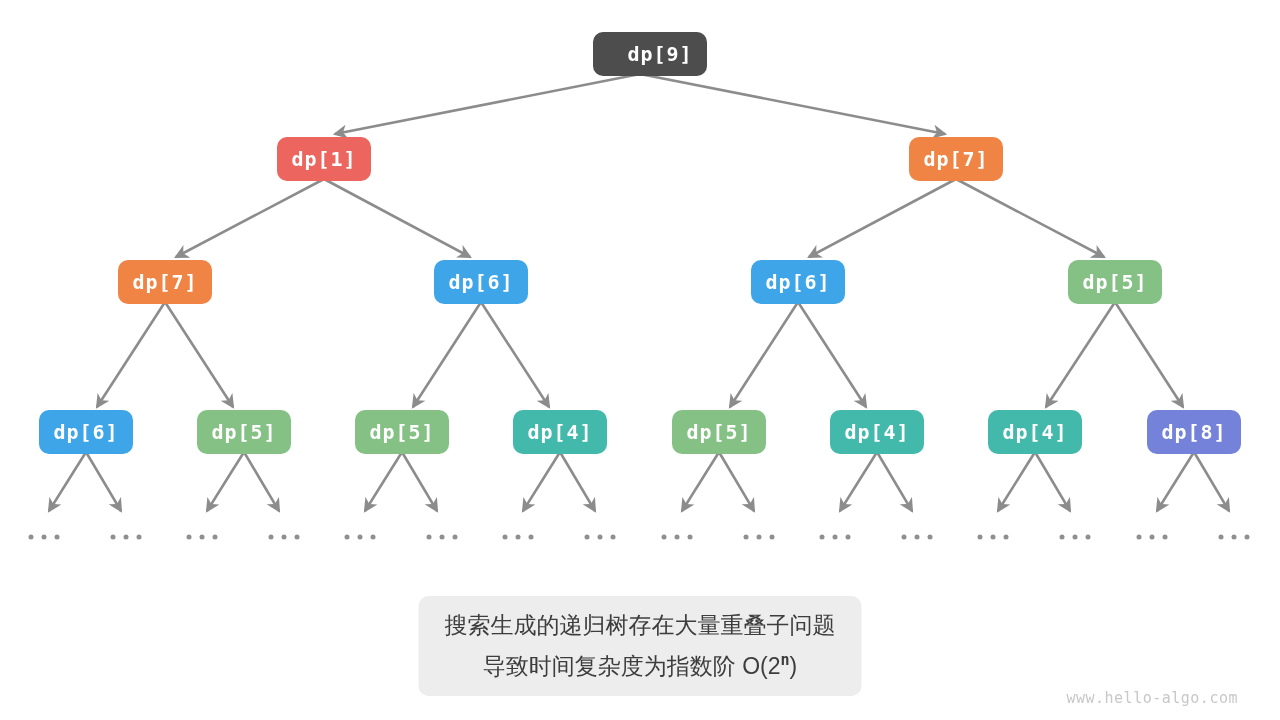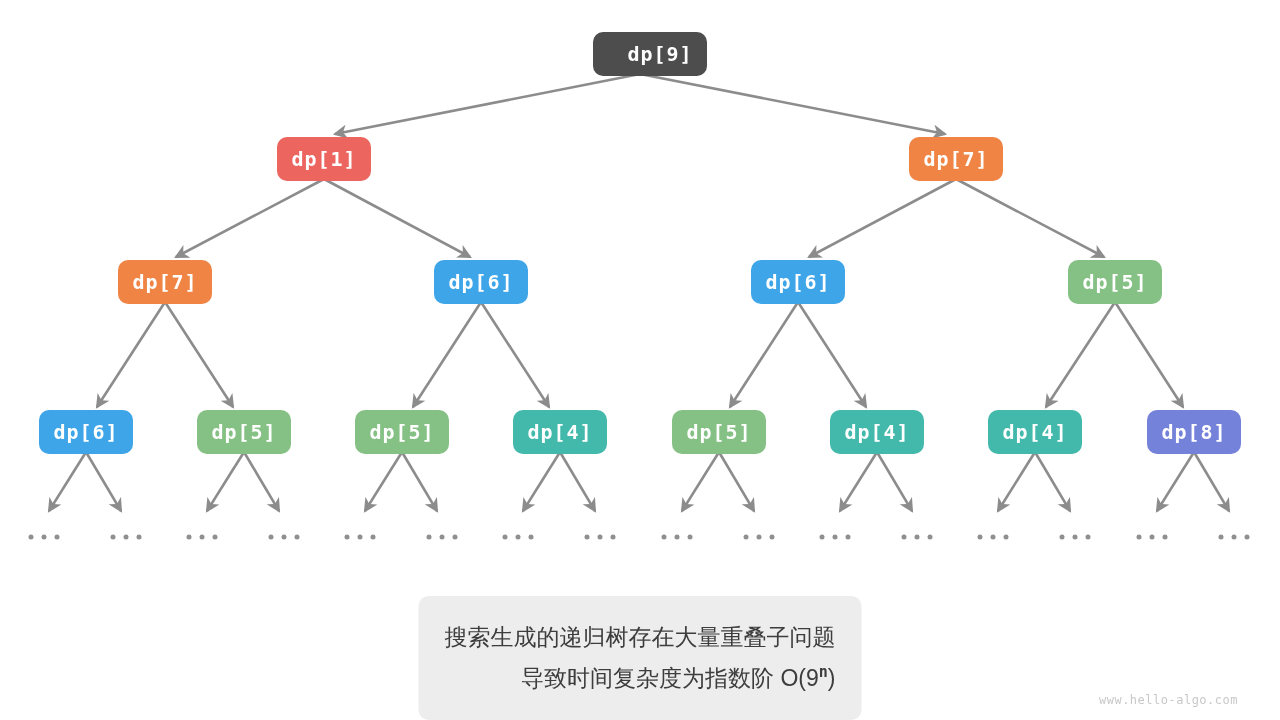--- a/index.html
+++ b/index.html
@@ -7,26 +7,26 @@
   .stage{position:relative;width:1280px;height:720px;background:#ffffff;
          font-family:"Liberation Sans",sans-serif;}
   svg.edge-layer{position:absolute;left:0;top:0;width:1280px;height:720px;z-index:1;}
   .node{position:absolute;width:94px;height:44px;border-radius:10px;color:#ffffff;
         display:flex;align-items:center;justify-content:center;z-index:2;
         font-family:"DejaVu Sans Mono",monospace;font-weight:bold;font-size:20px;
         letter-spacing:1px;}
   .leaf{position:absolute;display:flex;gap:8px;z-index:2;transform:translate(-50%,-50%);}
   .leaf .dot{width:5px;height:5px;border-radius:50%;}
   .caption{position:absolute;left:50%;top:596px;transform:translateX(-50%);
-           background:#ededed;border-radius:10px;padding:24px 26px;text-align:right;
+           background:#ededed;border-radius:10px;padding:12px 26px;text-align:center;
            color:#3d3d3d;font-size:23px;line-height:35px;white-space:nowrap;z-index:3;}
   .caption sup{font-weight:bold;font-size:15px;vertical-align:super;
                font-family:"DejaVu Sans Mono",monospace;}
   .watermark{position:absolute;right:42px;bottom:13px;color:#c8c8c8;
-             font-family:"DejaVu Sans Mono",monospace;font-size:12px;letter-spacing:0.5px;text-align:center;}
+             font-family:"DejaVu Sans Mono",monospace;font-size:15px;letter-spacing:0.5px;text-align:center;}
 </style>
 </head>
 <body>
 
 <div class="stage">
   <svg class="edge-layer" id="edge-svg">
     <defs>
       <marker id="arrowhead" viewBox="0 0 10 10" refX="8.5" refY="5" markerWidth="5.5" markerHeight="5.5" orient="auto">
         <path d="M0,0 L10,5 L0,10 L2.8,5 Z" id="arrowhead-path" fill="#8c8c8c"></path>
       </marker>
@@ -158,17 +158,17 @@
       </div>
       <div class="leaf" style="left: 1234px; top: 537px;">
         <span class="dot" style="background: rgb(143, 143, 143);"></span>
         <span class="dot" style="background: rgb(143, 143, 143);"></span>
         <span class="dot" style="background: rgb(143, 143, 143);"></span>
       </div>
     </div>
 
   <div class="caption">
     <div>搜索生成的递归树存在大量重叠子问题</div>
-    <div><span class="mono-wrap">导致时间复杂度为指数阶 O(9</span><sup>n</sup><span>)</span></div>
+    <div><span class="mono-wrap">导致时间复杂度为指数阶 O(2</span><sup>n</sup><span>)</span></div>
   </div>
 
   <div class="watermark">www.hello-algo.com</div>
 </div>
 
 </body></html>

